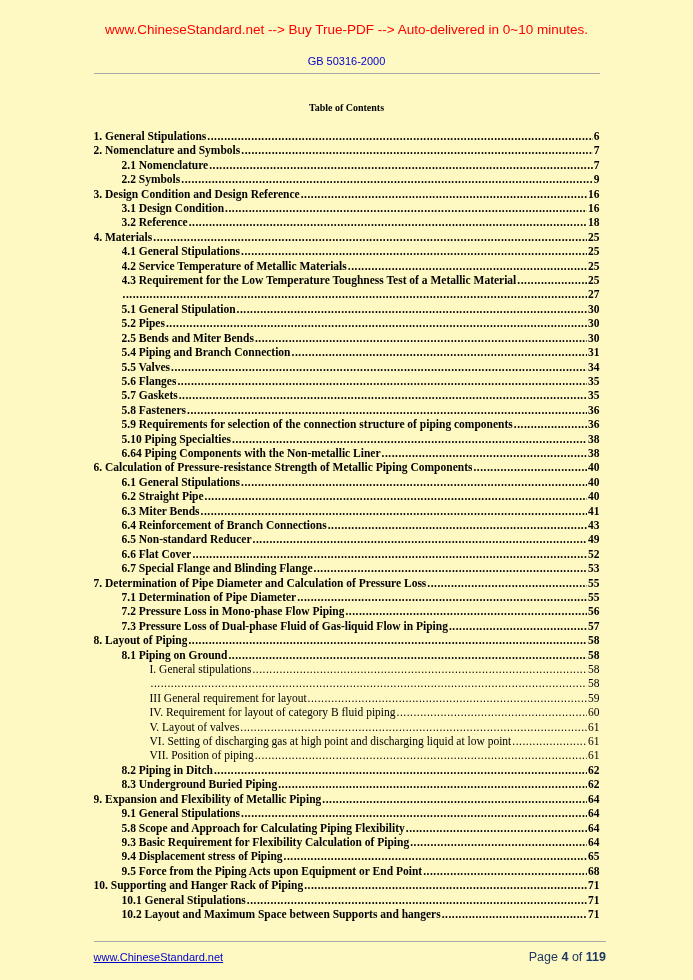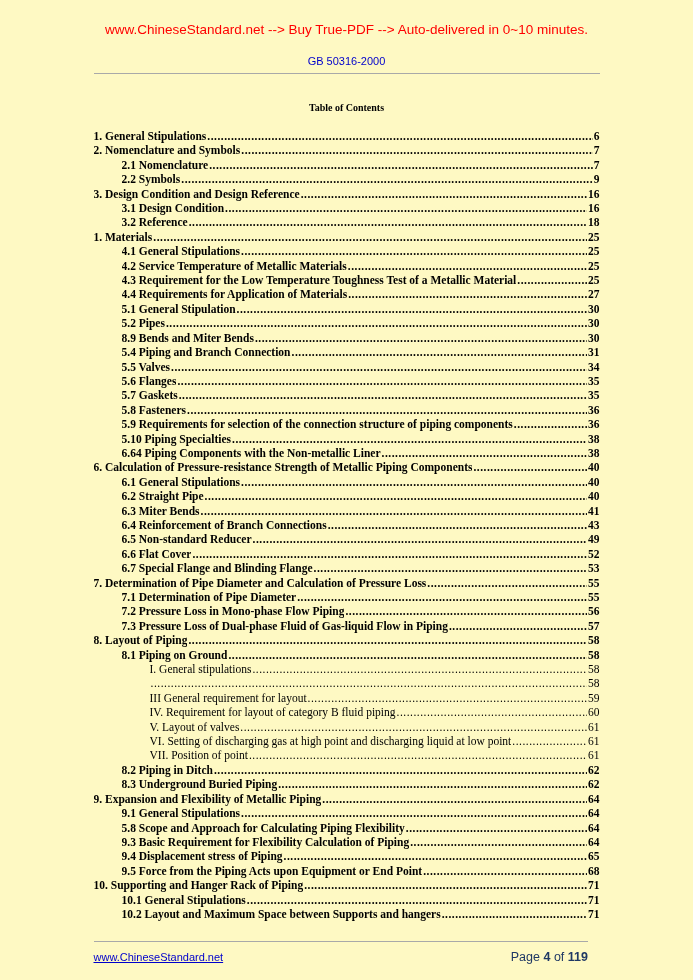--- a/index.html
+++ b/index.html
@@ -69,21 +69,21 @@
     margin: 0 1px;
   }
   .toc-leader::after {
     content: "......................................................................................................................................................................................................";
     letter-spacing: 0.5px;
   }
   .toc-page { flex: 0 0 auto; }
   .footer {
     position: absolute;
     left: 93.5px;
-    right: 105px;
+    right: 87px;
     bottom: 16px;
   }
   .footer .rule { margin: 0 0 8px 0; }
   .footer-row {
     display: flex;
     justify-content: space-between;
     align-items: baseline;
   }
   .footer-site {
     color: var(--link-blue, #0000cc);
@@ -143,56 +143,55 @@
     <span class="toc-text">3.1 Design Condition</span>
     <span class="toc-leader"></span>
     <span class="toc-page">16</span>
   </div>
         <div class="toc-row lvl1">
     <span class="toc-text">3.2 Reference</span>
     <span class="toc-leader"></span>
     <span class="toc-page">18</span>
   </div>
         <div class="toc-row lvl0">
-    <span class="toc-text">1. Materials</span>
+    <span class="toc-text">4. Materials</span>
     <span class="toc-leader"></span>
     <span class="toc-page">25</span>
   </div>
         <div class="toc-row lvl1">
     <span class="toc-text">4.1 General Stipulations</span>
     <span class="toc-leader"></span>
     <span class="toc-page">25</span>
   </div>
         <div class="toc-row lvl1">
     <span class="toc-text">4.2 Service Temperature of Metallic Materials</span>
     <span class="toc-leader"></span>
     <span class="toc-page">25</span>
   </div>
         <div class="toc-row lvl1">
     <span class="toc-text">4.3 Requirement for the Low Temperature Toughness Test of a Metallic Material</span>
     <span class="toc-leader"></span>
     <span class="toc-page">25</span>
   </div>
         <div class="toc-row lvl1">
-    <span class="toc-text">4.4 Requirements for Application of Materials</span>
     <span class="toc-leader"></span>
     <span class="toc-page">27</span>
   </div>
         <div class="toc-row lvl1">
     <span class="toc-text">5.1 General Stipulation</span>
     <span class="toc-leader"></span>
     <span class="toc-page">30</span>
   </div>
         <div class="toc-row lvl1">
     <span class="toc-text">5.2 Pipes</span>
     <span class="toc-leader"></span>
     <span class="toc-page">30</span>
   </div>
         <div class="toc-row lvl1">
-    <span class="toc-text">8.9 Bends and Miter Bends</span>
+    <span class="toc-text">2.5 Bends and Miter Bends</span>
     <span class="toc-leader"></span>
     <span class="toc-page">30</span>
   </div>
         <div class="toc-row lvl1">
     <span class="toc-text">5.4 Piping and Branch Connection</span>
     <span class="toc-leader"></span>
     <span class="toc-page">31</span>
   </div>
         <div class="toc-row lvl1">
     <span class="toc-text">5.5 Valves</span>
@@ -322,21 +321,21 @@
     <span class="toc-text">V. Layout of valves</span>
     <span class="toc-leader"></span>
     <span class="toc-page">61</span>
   </div>
         <div class="toc-row lvl2">
     <span class="toc-text">VI. Setting of discharging gas at high point and discharging liquid at low point</span>
     <span class="toc-leader"></span>
     <span class="toc-page">61</span>
   </div>
         <div class="toc-row lvl2">
-    <span class="toc-text">VII. Position of point</span>
+    <span class="toc-text">VII. Position of piping</span>
     <span class="toc-leader"></span>
     <span class="toc-page">61</span>
   </div>
         <div class="toc-row lvl1">
     <span class="toc-text">8.2 Piping in Ditch</span>
     <span class="toc-leader"></span>
     <span class="toc-page">62</span>
   </div>
         <div class="toc-row lvl1">
     <span class="toc-text">8.3 Underground Buried Piping</span>

